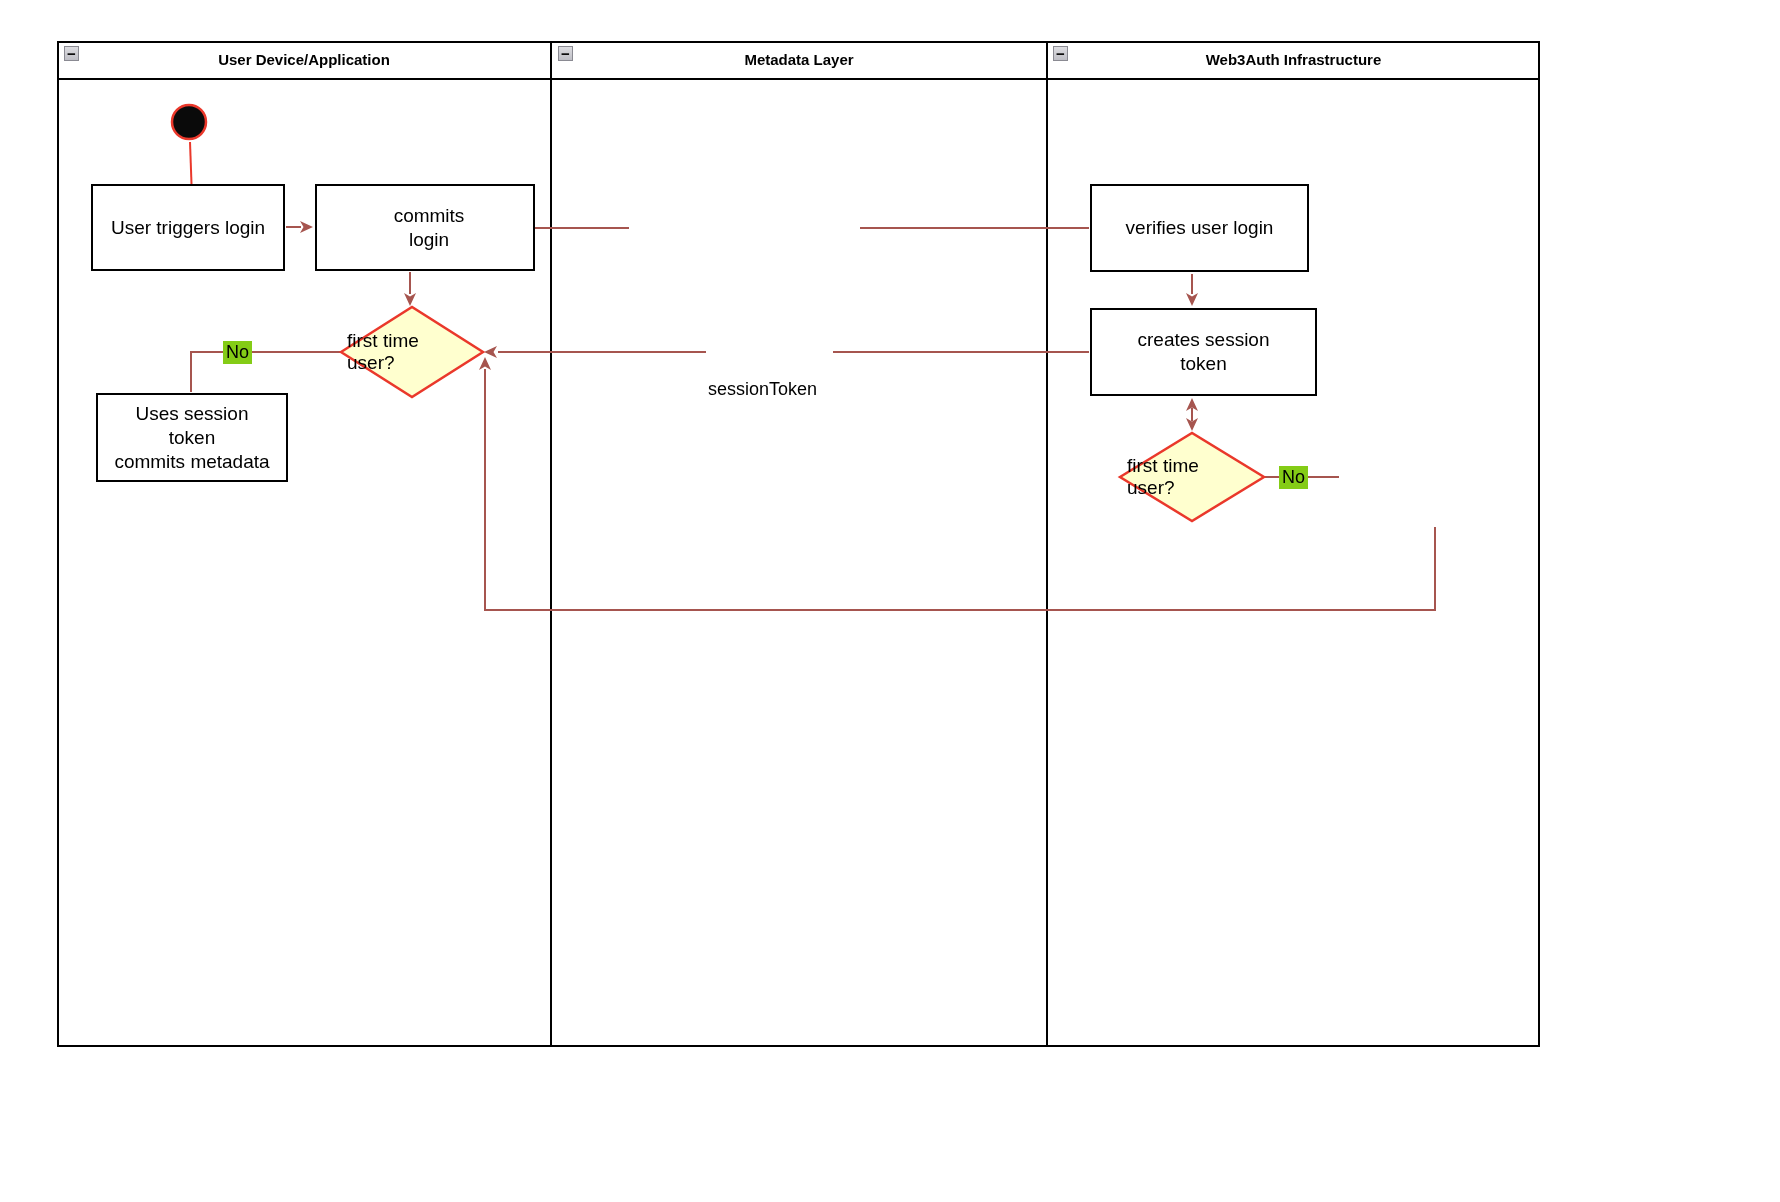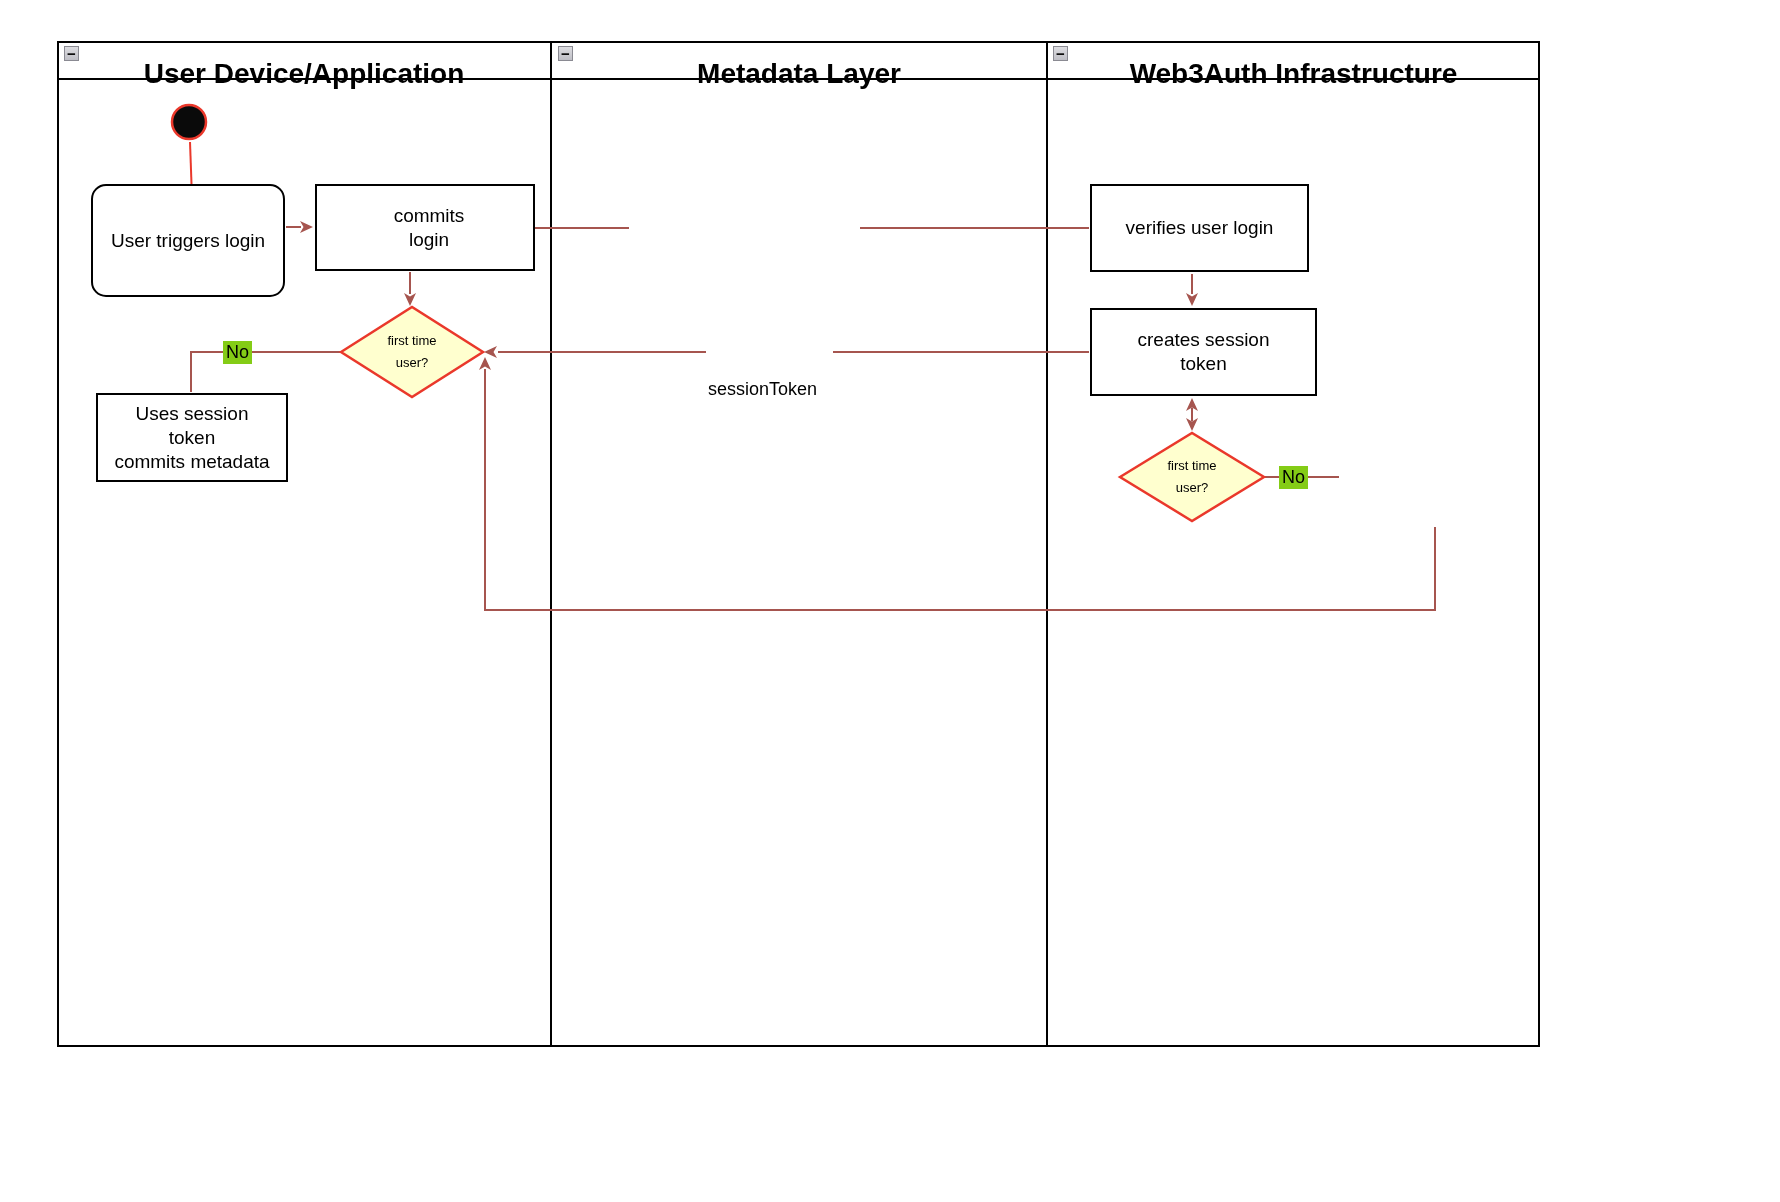--- a/index.html
+++ b/index.html
@@ -10,37 +10,37 @@
   .pool{
     position:absolute;left:57px;top:41px;width:1483px;height:1006px;
     border:2px solid #000;box-sizing:border-box;background:#fff;
   }
   .header-band{
     position:absolute;left:57px;top:41px;width:1483px;height:39px;
     border-bottom:2px solid #000;box-sizing:border-box;
   }
   .lane-divider{position:absolute;top:41px;height:1006px;width:2px;background:#000;}
   .lane-title{
-    position:absolute;top:61px;height:26px;line-height:26px;text-align:center;
-    font-size:28px;font-weight:bold;
+    position:absolute;top:47px;height:26px;line-height:26px;text-align:center;
+    font-size:15px;font-weight:bold;
   }
   .collapse-btn{
     position:absolute;width:15px;height:15px;box-sizing:border-box;
     background:linear-gradient(#dddde1,#bfbfc6);border:1px solid #8a8a92;
     display:flex;align-items:center;justify-content:center;
     font-size:15px;font-weight:bold;line-height:11px;color:#000;cursor:pointer;
   }
   .edges{position:absolute;left:0;top:0;width:1780px;height:1202px;pointer-events:none;}
   .node{
     position:absolute;box-sizing:border-box;border:2px solid #000;background:#fff;
     display:flex;align-items:center;justify-content:center;text-align:center;
     font-size:19px;line-height:24px;white-space:pre-line;
   }
   .diamond-label{
-    position:absolute;text-align:center;font-size:13px;line-height:22px;
+    position:absolute;font-size:19px;line-height:22px;
     white-space:pre-line;pointer-events:none;
   }
   .edge-label{position:absolute;font-size:18px;line-height:23px;}
   .edge-label.center{text-align:center;white-space:pre-line;}
   .edge-label.onLine{background:#84cc16;padding:0 3px;}
 </style>
 </head>
 <body>
 
 <div class="canvas">
@@ -93,21 +93,21 @@
 
     <line x1="1264" y1="477" x2="1339" y2="477" stroke="#a6554f" stroke-width="2"></line>
 
     <polyline points="1435,527 1435,610 485,610 485,369" fill="none" stroke="#a6554f" stroke-width="2"></polyline>
     <polygon points="485,357 479,370 485,366.5 491,370" fill="#a6554f"></polygon>
 
     <polygon points="341,352 412,307 483,352 412,397" fill="#ffffcf" stroke="#ea382b" stroke-width="2.5"></polygon>
     <polygon points="1120,477 1192,433 1264,477 1192,521" fill="#ffffcf" stroke="#ea382b" stroke-width="2.5"></polygon>
   </svg>
 
-  <div class="node" style="left:91px;top:184px;width:194px;height:113px;border-radius:15px;">User triggers login</div>
+  <div class="node" style="left:91px;top:184px;width:194px;height:87px;">User triggers login</div>
   <div class="node" style="left:315px;top:184px;width:220px;height:87px;padding-left:8px;">commits
 login</div>
   <div class="node" style="left:96px;top:393px;width:192px;height:89px;">Uses session
 token
 commits metadata</div>
   <div class="node" style="left:1090px;top:184px;width:219px;height:88px;">verifies user login</div>
   <div class="node" style="left:1090px;top:308px;width:227px;height:88px;">creates session
 token</div>
 
   <div class="diamond-label" style="left:347px;top:330px;width:130px;">first time

